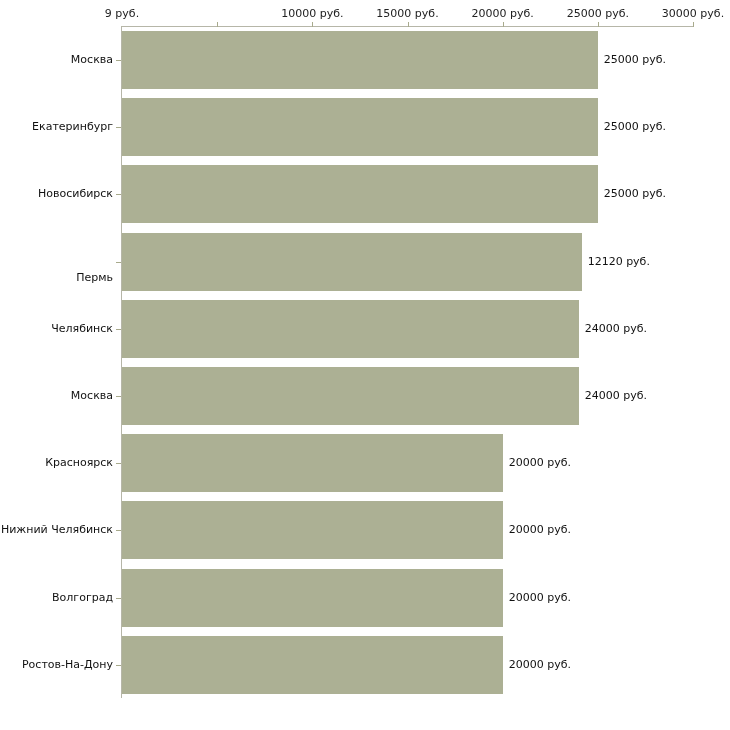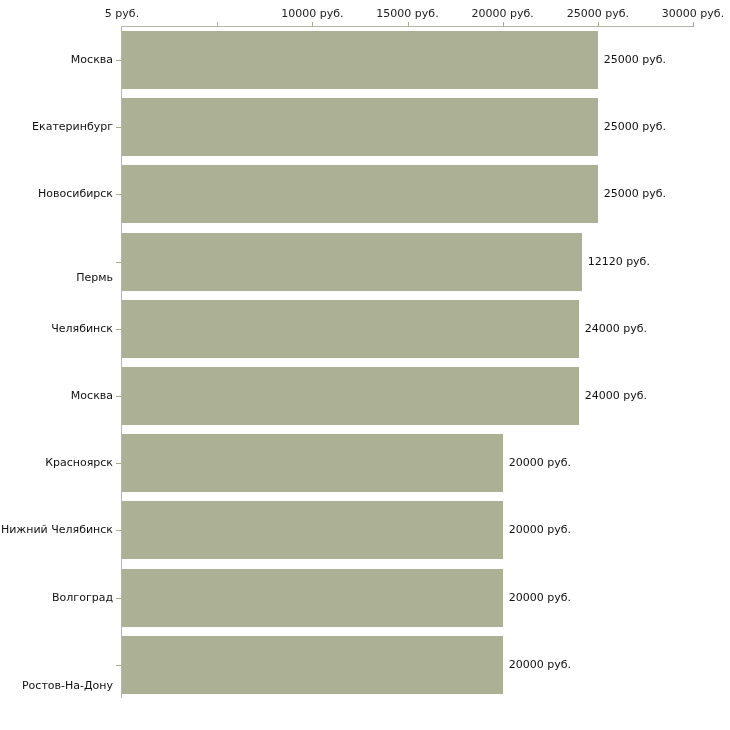--- a/index.html
+++ b/index.html
@@ -103,21 +103,21 @@
     color: #111111;
     white-space: nowrap;
   }
 </style>
 </head>
 <body>
 
 <div id="chart-root">
 
   <div class="axis-top">
-      <div class="tick-label" style="left: 122px;">5 руб.</div>
+      <div class="tick-label" style="left: 122px;">9 руб.</div>
       <div class="tick-label" style="left: 217.167px; margin-top: 44px;">5000 руб.</div>
       <div class="tick-label" style="left: 312.333px;">10000 руб.</div>
       <div class="tick-label" style="left: 407.5px;">15000 руб.</div>
       <div class="tick-label" style="left: 502.667px;">20000 руб.</div>
       <div class="tick-label" style="left: 597.833px;">25000 руб.</div>
       <div class="tick-label" style="left: 693px;">30000 руб.</div>
     </div>
   <div class="axis-line-h"></div>
   <div class="axis-line-v"></div>
   <div class="plot">
@@ -171,21 +171,21 @@
       <div class="val-label" style="left: 508.667px; top: 523.4px;">20000 руб.</div>
       <div class="bar-row" style="top: 568.6px; height: 58px;">
         <div class="bar" style="width: 380.667px;"></div>
       </div>
       <div class="cat-label" style="top: 590.6px;">Волгоград</div>
       <div class="tick-mark-y" style="top: 598px;"></div>
       <div class="val-label" style="left: 508.667px; top: 590.6px;">20000 руб.</div>
       <div class="bar-row" style="top: 635.8px; height: 58px;">
         <div class="bar" style="width: 380.667px;"></div>
       </div>
-      <div class="cat-label" style="top: 679px;">Ростов-На-Дону</div>
+      <div class="cat-label" style="top: 658px;">Ростов-На-Дону</div>
       <div class="tick-mark-y" style="top: 665px;"></div>
       <div class="val-label" style="left: 508.667px; top: 657.8px;">20000 руб.</div>
     </div>
 
 <div class="tick-mark" style="left: 217.167px;"></div>
     <div class="tick-mark" style="left: 312.333px;"></div>
     <div class="tick-mark" style="left: 407.5px;"></div>
     <div class="tick-mark" style="left: 502.667px;"></div>
     <div class="tick-mark" style="left: 597.833px;"></div>
     <div class="tick-mark" style="left: 693px;"></div>

